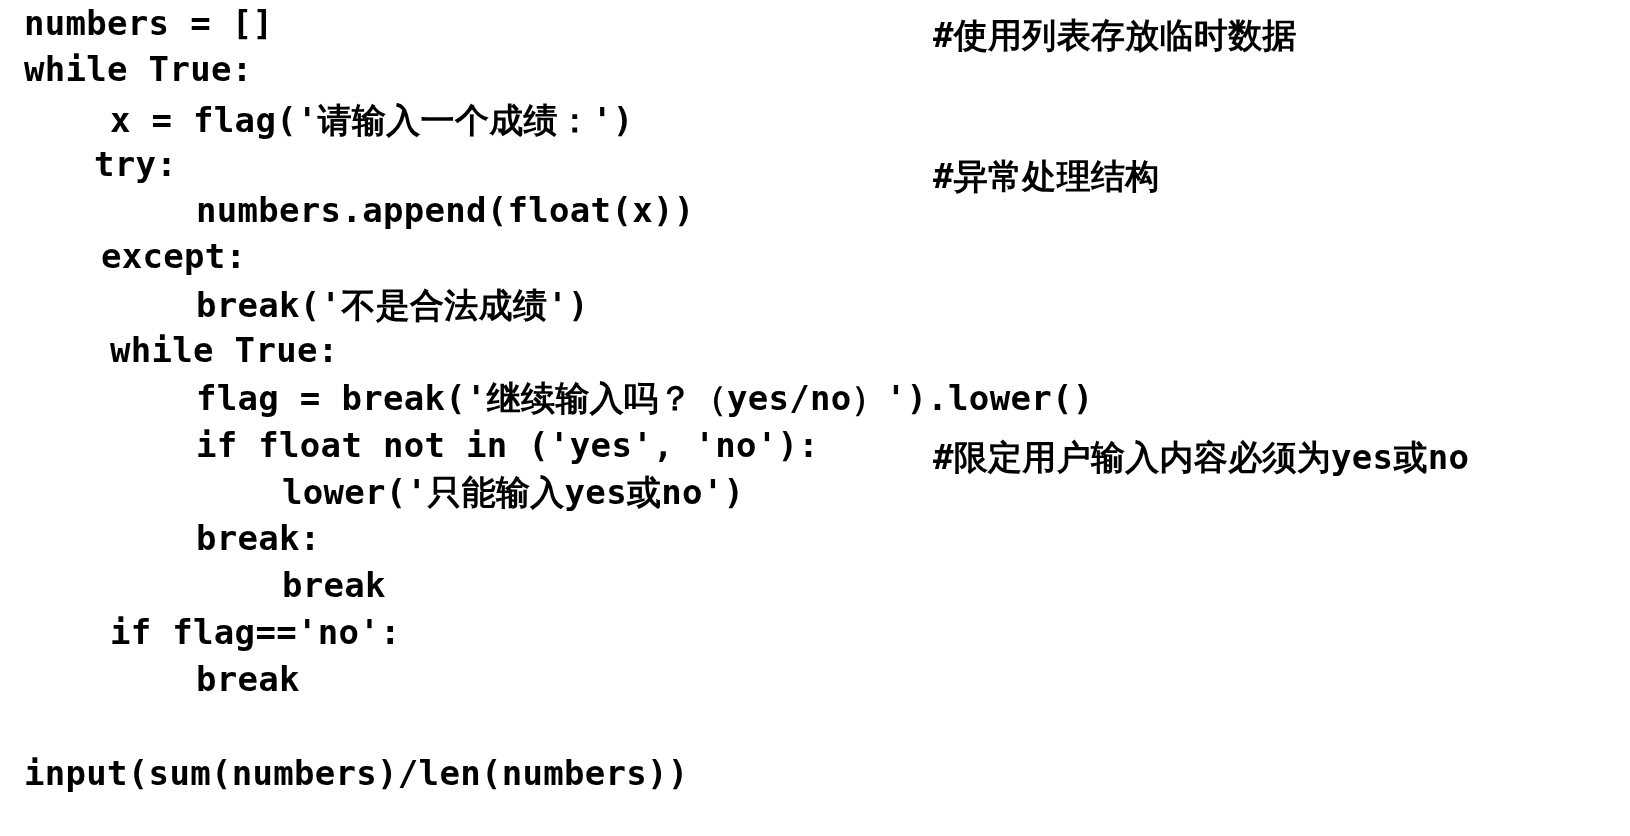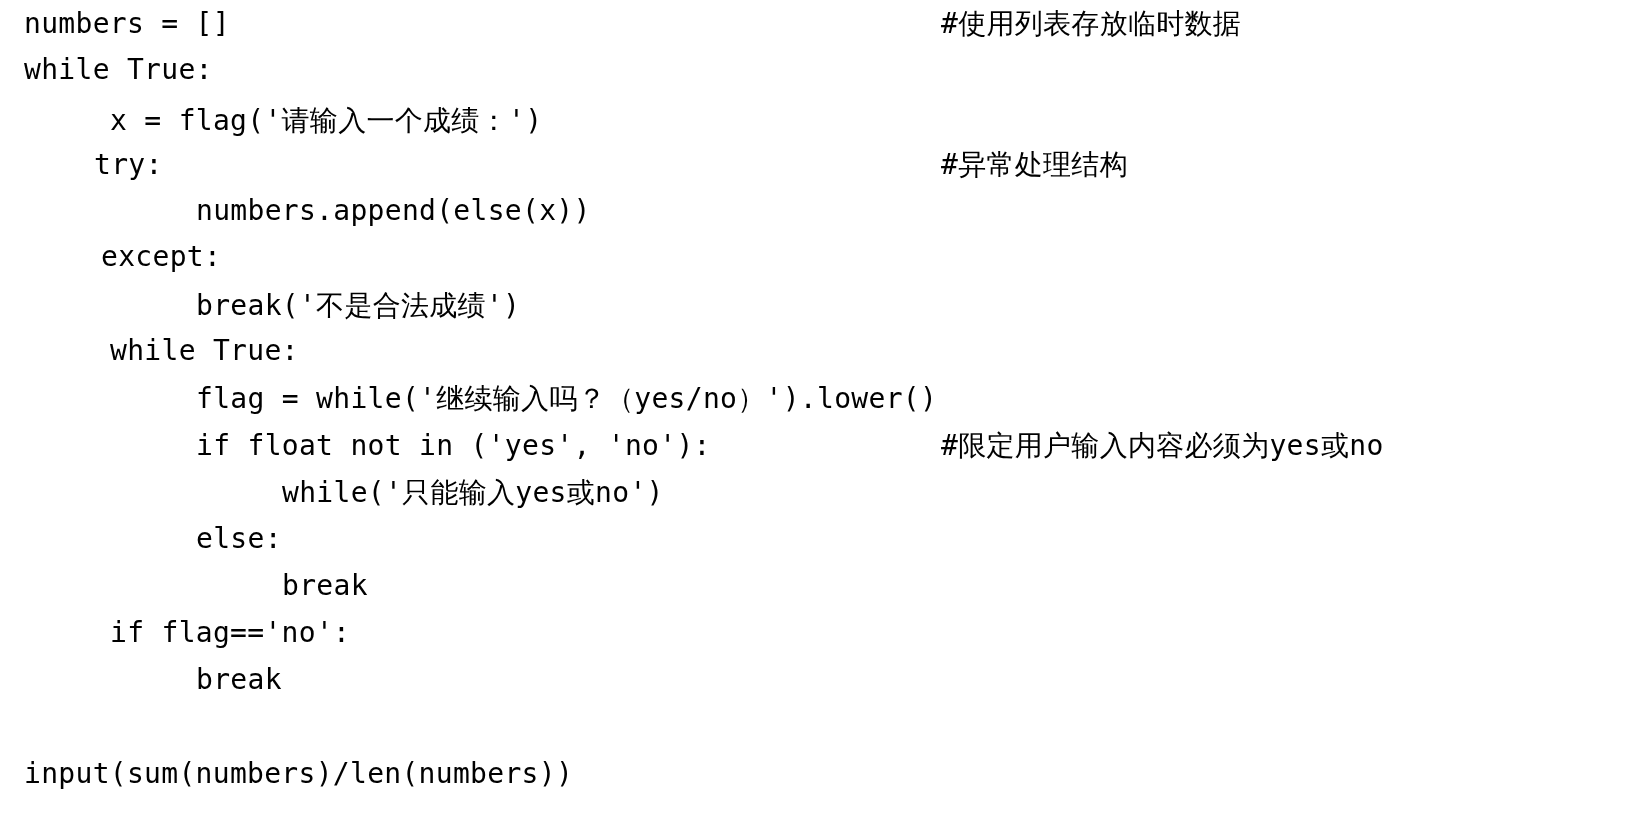--- a/index.html
+++ b/index.html
@@ -18,35 +18,35 @@
   .code {
     position: absolute;
     left: 24px;
     top: 0;
   }
   .line {
     position: absolute;
     left: 0;
     height: 47px;
     white-space: pre;
-    font-size: 28px;
+    font-size: 34px;
     line-height: 47px;
     letter-spacing: 0.3px;
+    font-weight: bold;
   }
   .code-text {
     position: absolute;
     top: 0;
     white-space: pre;
   }
   .comment {
     position: absolute;
-    top: 0;
+    top: 12px;
     left: 909px;
     white-space: pre;
-    margin-left: 8px;
   }
 </style>
 </head>
 <body>
 
 <div class="code">
   <div class="line" style="top:0px">
     <span class="code-text" style="left:0px">numbers = []</span>
     <span class="comment">#使用列表存放临时数据</span>
   </div>
@@ -54,43 +54,43 @@
     <span class="code-text" style="left:0px">while True:</span>
   </div>
   <div class="line" style="top:97px">
     <span class="code-text" style="left:86px">x = flag('请输入一个成绩：')</span>
   </div>
   <div class="line" style="top:141px">
     <span class="code-text" style="left:70px">try:</span>
     <span class="comment">#异常处理结构</span>
   </div>
   <div class="line" style="top:187px">
-    <span class="code-text" style="left:172px">numbers.append(else(x))</span>
+    <span class="code-text" style="left:172px">numbers.append(float(x))</span>
   </div>
   <div class="line" style="top:233px">
     <span class="code-text" style="left:77px">except:</span>
   </div>
   <div class="line" style="top:282px">
     <span class="code-text" style="left:172px">break('不是合法成绩')</span>
   </div>
   <div class="line" style="top:327px">
     <span class="code-text" style="left:86px">while True:</span>
   </div>
   <div class="line" style="top:375px">
-    <span class="code-text" style="left:172px">flag = while('继续输入吗？（yes/no）').lower()</span>
+    <span class="code-text" style="left:172px">flag = break('继续输入吗？（yes/no）').lower()</span>
   </div>
   <div class="line" style="top:422px">
     <span class="code-text" style="left:172px">if float not in ('yes', 'no'):</span>
     <span class="comment">#限定用户输入内容必须为yes或no</span>
   </div>
   <div class="line" style="top:469px">
-    <span class="code-text" style="left:258px">while('只能输入yes或no')</span>
+    <span class="code-text" style="left:258px">lower('只能输入yes或no')</span>
   </div>
   <div class="line" style="top:515px">
-    <span class="code-text" style="left:172px">else:</span>
+    <span class="code-text" style="left:172px">break:</span>
   </div>
   <div class="line" style="top:562px">
     <span class="code-text" style="left:258px">break</span>
   </div>
   <div class="line" style="top:609px">
     <span class="code-text" style="left:86px">if flag=='no':</span>
   </div>
   <div class="line" style="top:656px">
     <span class="code-text" style="left:172px">break</span>
   </div>

